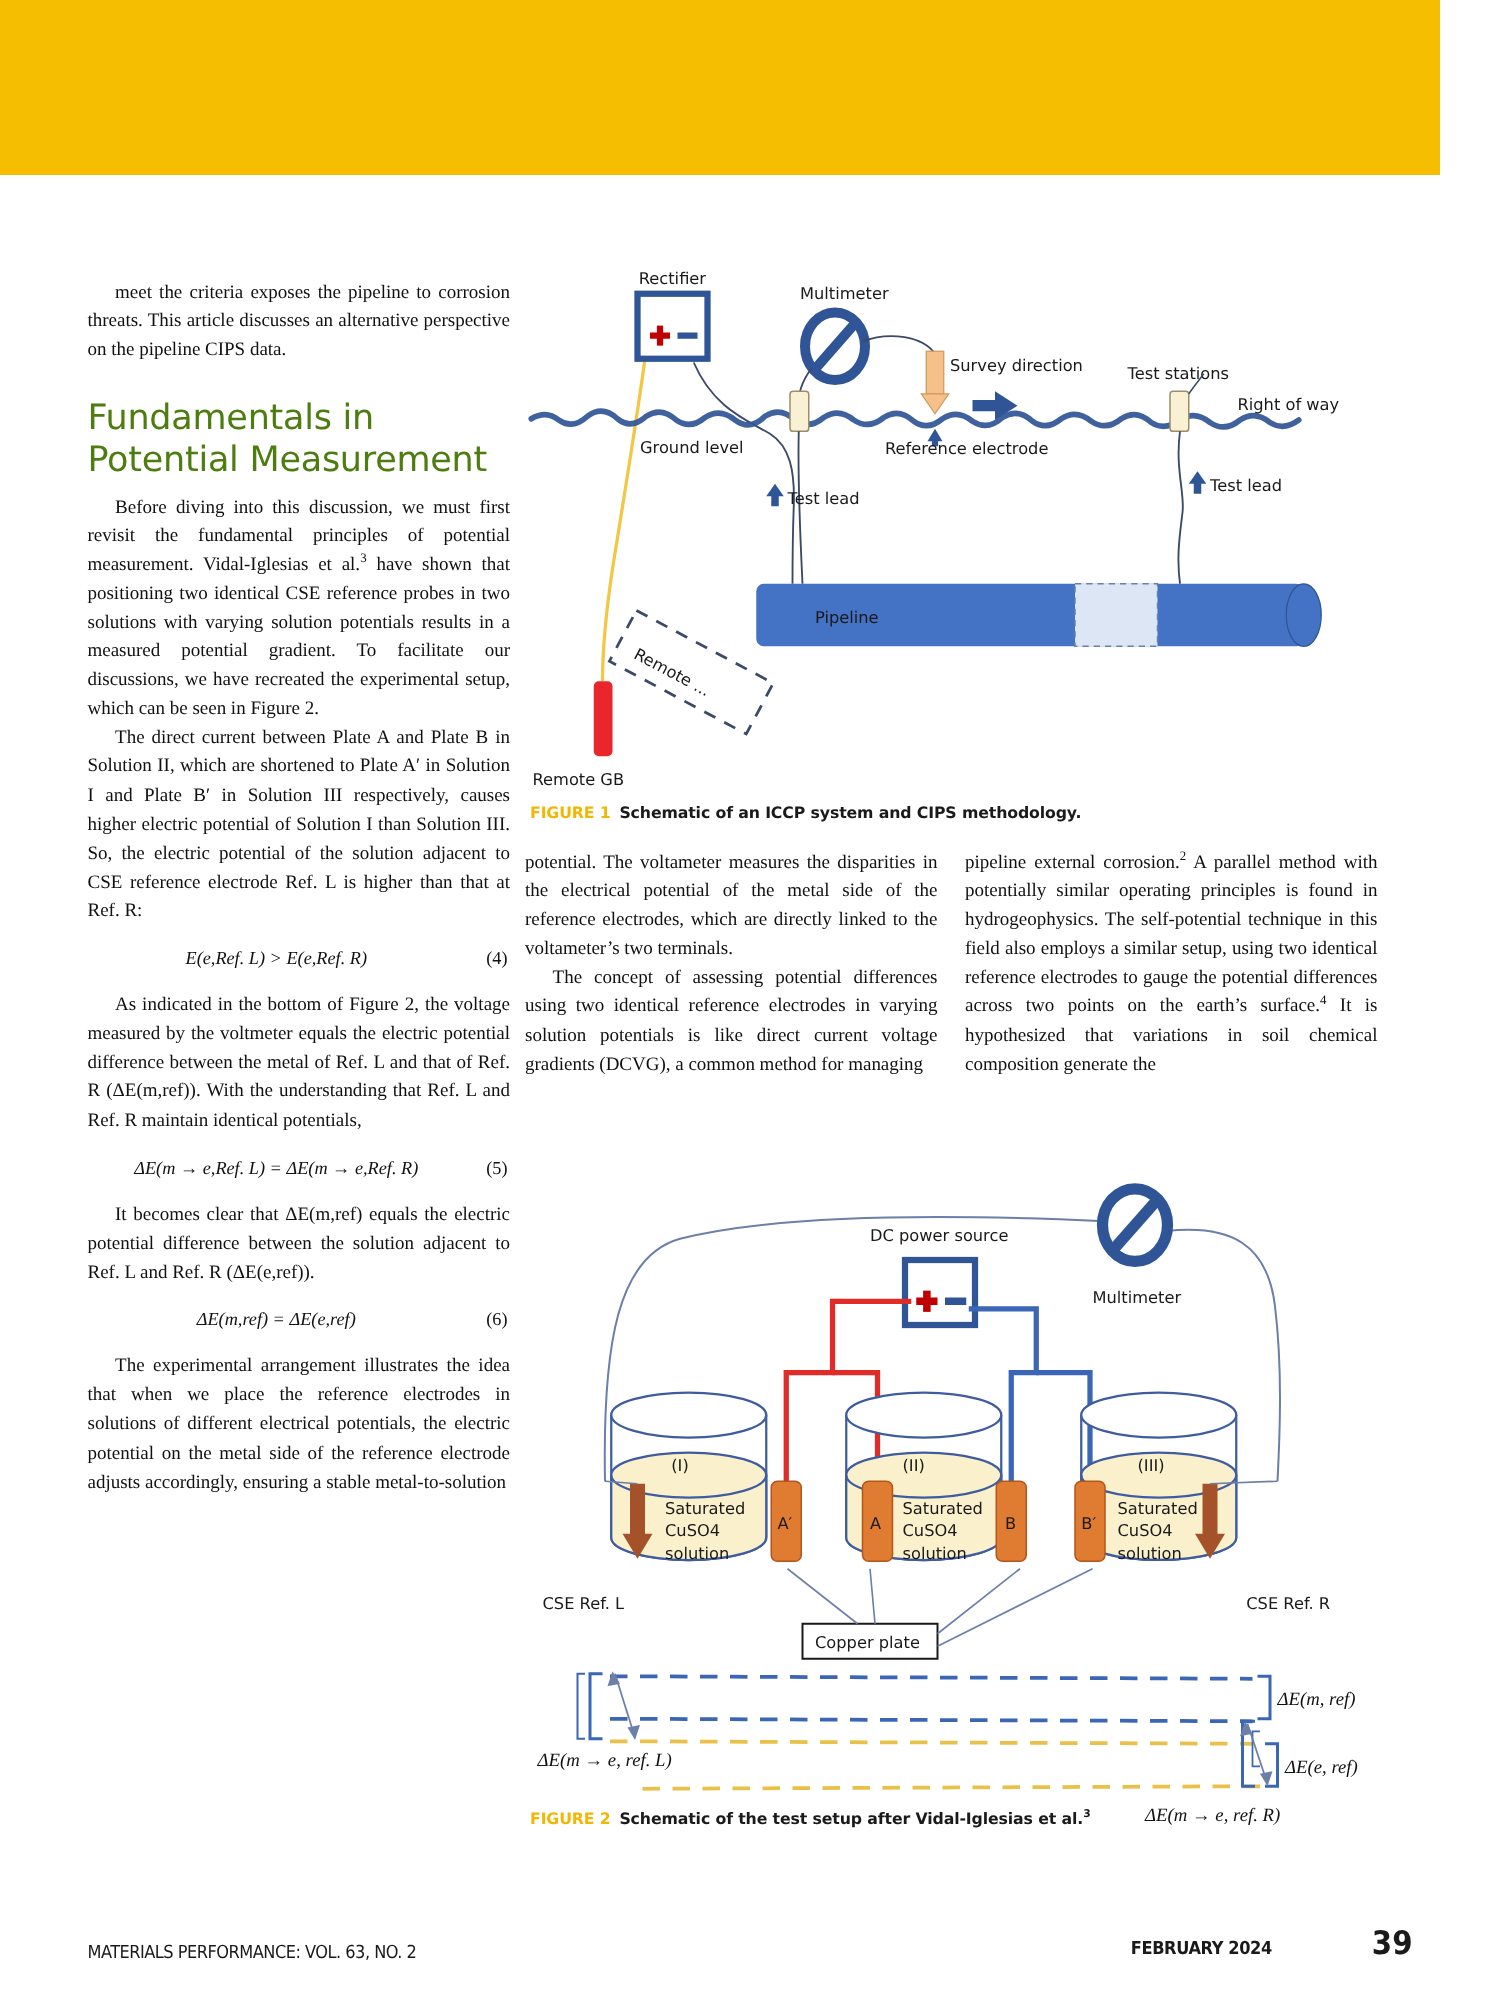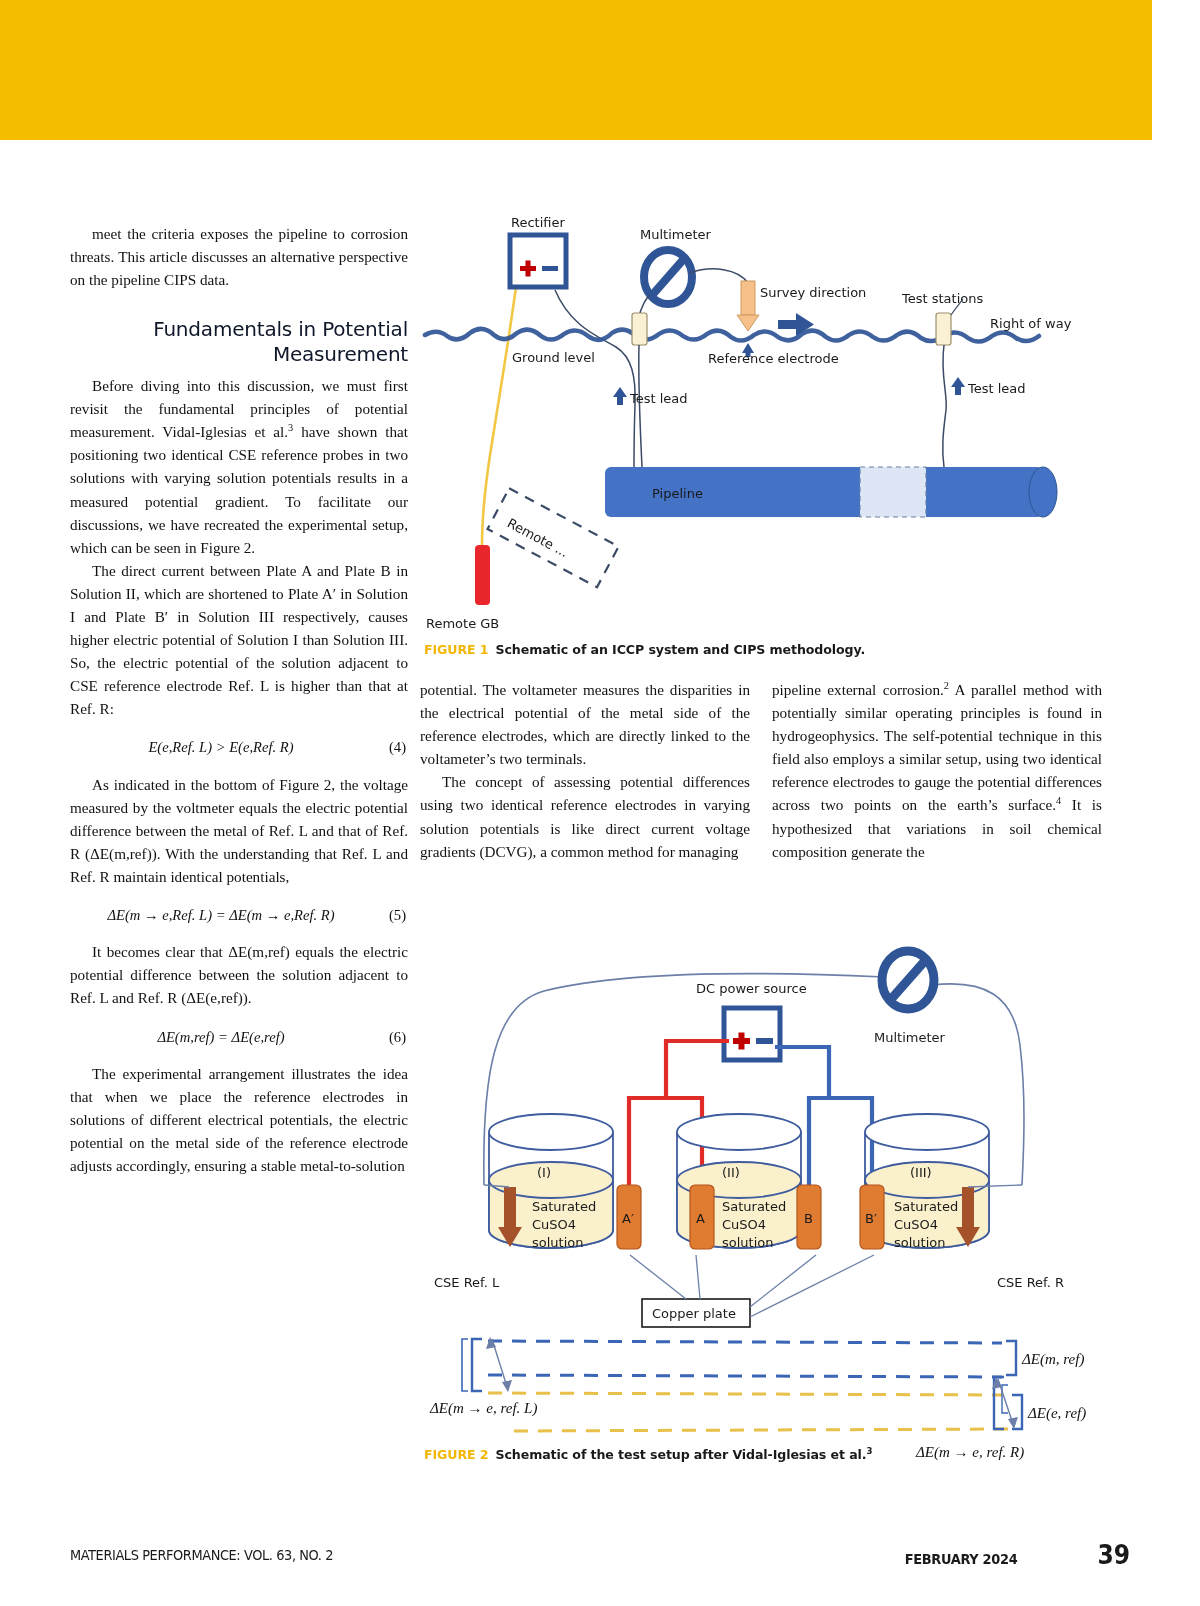--- a/index.html
+++ b/index.html
@@ -41,25 +41,25 @@
   .col p { margin: 0; text-indent: 1.45em; }
   .col p.noindent { text-indent: 0; }
 
   .col1 { left: 70px; top: 222px; width: 338px; }
   .col2 { left: 420px; top: 678px; width: 330px; }
   .col3 { left: 772px; top: 678px; width: 330px; }
 
   h2.section-head {
     font-family: "DejaVu Sans", "Liberation Sans", sans-serif;
     font-weight: 400;
-    font-size: 20px;
+    font-size: 28px;
     line-height: 1.22;
-    text-align: right;
+    text-align: left;
     margin: 26px 0 8px 0;
-    color: #0f172a;
+    color: #4d7c0f;
     letter-spacing: -0.2px;
   }
 
   .eq {
     display: block;
     position: relative;
     margin: 16px 2px 14px 0;
     text-indent: 0;
     font-style: italic;
     font-size: 14.6px;
@@ -86,21 +86,21 @@
 
   #fig1cap { left: 424px; top: 642px; text-align: right; }
   #fig2cap { left: 424px; top: 1447px; }
 
   
   .footer {
     position: absolute; left: 70px; top: 1540px; width: 1060px;
     font-family: "DejaVu Sans Condensed", "Liberation Sans Narrow", "Liberation Sans", sans-serif;
     font-size: 14.4px;
     color: #1a1a1a;
-    display: flex; justify-content: space-between; align-items: center;
+    display: flex; justify-content: space-between; align-items: flex-end;
   }
   .footer .left { letter-spacing: -0.4px; }
   .footer .right { display: flex; align-items: baseline; gap: 34px; }
   .footer .month { font-weight: 700; letter-spacing: -0.3px; }
   .footer .pageno { font-weight: 700; font-size: 26px; margin-left: 46px; }
 
   
   #fig1 { position: absolute; left: 420px; top: 205px; width: 690px; height: 430px; }
   #fig2 { position: absolute; left: 424px; top: 935px; width: 690px; height: 500px; }
   svg { display: block; overflow: visible; }

